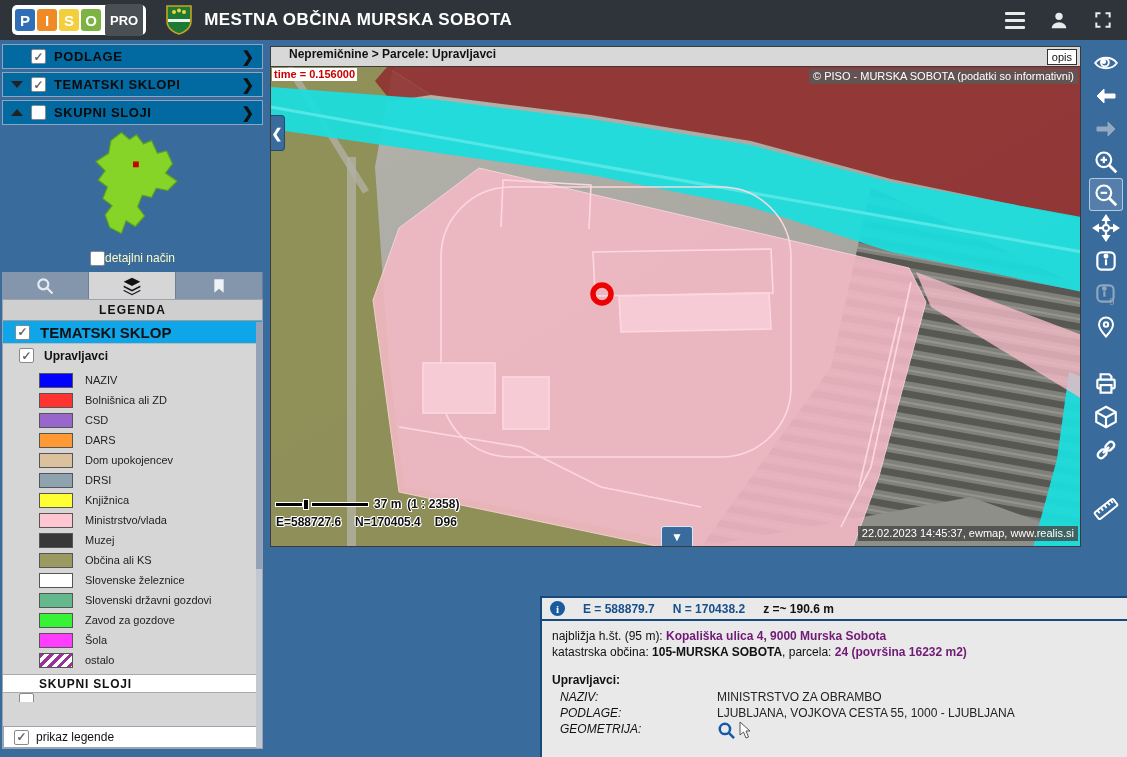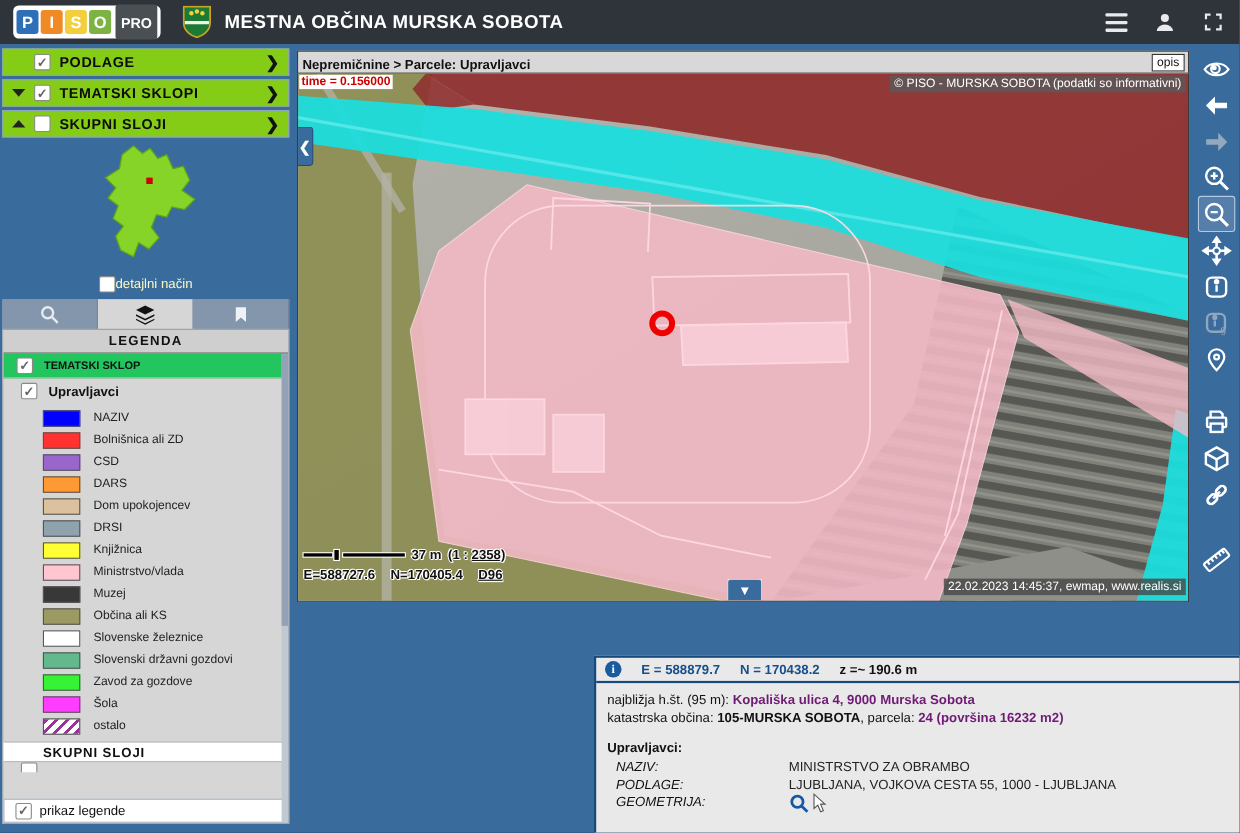--- a/index.html
+++ b/index.html
@@ -17,74 +17,74 @@
               display:flex;align-items:center;justify-content:center;padding:16px 5px;margin-left:2px}
   .shield{margin-left:8px}
   .app-title{color:#fff;font-size:17px;font-weight:bold;letter-spacing:.4px}
   .topbar-right{margin-left:auto;display:flex;align-items:center;gap:20px}
   .tb-icon{width:24px;height:24px;display:flex;align-items:center;justify-content:center;cursor:pointer}
   .burger{display:flex;flex-direction:column;gap:4px}
   .burger span{display:block;width:20px;height:3px;background:#e8eaec;border-radius:1px}
 
   
   .sidebar{position:absolute;left:2px;top:44px;width:261px;height:705px;display:flex;flex-direction:column}
-  .acc-bar{height:25px;background:#84cc16;border:1px solid #8FA5BD;margin-bottom:3px;display:flex;
+  .acc-bar{height:25px;background:#0369a1;border:1px solid #8FA5BD;margin-bottom:3px;display:flex;
            align-items:center;padding:0 8px;gap:8px;cursor:pointer}
   .acc-bar .tri{width:0;height:0;border-left:6px solid transparent;border-right:6px solid transparent}
   .tri-down{border-top:7px solid #222}
   .tri-up{border-bottom:7px solid #222}
   .tri-none{visibility:hidden}
   .acc-label{font-weight:bold;font-size:13px;letter-spacing:.6px;color:#0b0b0b}
   .acc-chev{margin-left:auto;font-weight:bold;font-size:15px;color:#111}
   .cbox{width:15px;height:15px;background:#fff;border:1px solid #8a8a8a;border-radius:2px;
         display:inline-flex;align-items:center;justify-content:center;font-size:12px;color:#666;flex:0 0 auto}
   .cbox.checked::after{content:"✓";font-weight:bold}
   .overview{height:118px;position:relative;display:flex;align-items:center;justify-content:center}
   .detail-row{height:24px;display:flex;align-items:center;justify-content:center;gap:0;color:#fef9c3;font-size:12px}
   .tabstrip{height:27px;display:flex;background:#7B8FA8;margin-top:2px}
   .tab{flex:1;display:flex;align-items:center;justify-content:center;cursor:pointer;background:#8496AC;border-right:1px solid #6d7f96}
   .tab.active{background:#D6D6D6}
   .legend-wrap{flex:1;background:#D6D6D6;border:1px solid #9aa5b1;display:flex;flex-direction:column;position:relative;overflow:hidden}
   .legend-title{height:21px;background:#CFCFCF;border-bottom:1px solid #9a9a9a;display:flex;align-items:center;
                 justify-content:center;font-size:12px;font-weight:bold;letter-spacing:1.2px}
-  .leg-row-white{height:23px;background:#22c55e;border-bottom:1px solid #bbb;display:flex;align-items:center;gap:10px;
-                 padding:0 0 0 12px;font-size:10px;font-weight:bold}
+  .leg-row-white{height:23px;background:#0ea5e9;border-bottom:1px solid #bbb;display:flex;align-items:center;gap:10px;
+                 padding:0 0 0 12px;font-size:15px;font-weight:bold}
   .leg-row-sub{height:23px;display:flex;align-items:center;gap:10px;padding:0 0 0 16px;font-size:12px;font-weight:bold}
   .legend-items{padding:3px 0 0 36px}
   .leg-item{height:20px;display:flex;align-items:center;gap:12px}
   .swatch{width:34px;height:15px;border:1px solid #555;flex:0 0 auto}
   .leg-item span.lbl{font-size:11px;color:#222}
   .section-bar{height:19px;background:#fff;border-top:1px solid #aaa;border-bottom:1px solid #aaa;
                display:flex;align-items:center;padding-left:36px;font-size:12px;font-weight:bold;letter-spacing:.8px;margin-top:4px}
   .partial-row{height:9px;overflow:hidden;padding-left:16px}
   .side-footer{height:22px;background:#fff;border:1px solid #9aa5b1;display:flex;align-items:center;gap:7px;
                padding-left:10px;font-size:12px;margin-top:auto}
   .sscroll{position:absolute;right:0;top:22px;bottom:0;width:6px;background:#c2c8d0}
   .sscroll .thumb{position:absolute;top:0;left:0;right:0;height:58%;background:#93a2b6}
 
   
   .mapcol{position:absolute;left:270px;top:46px;width:811px}
-  .crumbbar{height:21px;background:#D8D8D8;border:1px solid #3b3b3b;display:flex;align-items:flex-end;
-            padding:0 4px;position:relative}
+  .crumbbar{height:21px;background:#D8D8D8;border:1px solid #3b3b3b;display:flex;align-items:flex-start;
+            padding:0 18px;position:relative}
   .crumb{font-size:12px;font-weight:bold}
   .opis-btn{position:absolute;right:3px;top:2px;height:16px;background:#fff;border:1px solid #333;
             font-size:11px;padding:0 4px;line-height:14px;cursor:pointer}
   .mapcanvas{position:relative;width:811px;height:480px;border:1px solid #3b3b3b;border-top:none;overflow:hidden;background:#ADADA5}
   .map-label{position:absolute;font-size:11px;line-height:13px}
   .time-label{left:1px;top:1px;background:#fff;color:#cc0000;padding:0 2px;font-weight:bold}
   .map-copy{right:2px;top:2px;background:rgba(90,90,90,.8);color:#fff;padding:1px 4px}
   .map-stamp{right:2px;bottom:5px;background:rgba(70,70,70,.8);color:#fff;padding:1px 4px}
   .halo{text-shadow:-1px 0 #fff,1px 0 #fff,0 -1px #fff,0 1px #fff,1px 1px #fff,-1px -1px #fff}
   .scalebar{position:absolute;left:5px;top:430px;display:flex;align-items:center;gap:6px}
   .sb-graphic{position:relative;width:92px;height:9px}
   .sb-graphic .seg{position:absolute;top:3px;height:3px;background:#000;box-shadow:0 0 0 1px #fff}
   .sb-tick{position:absolute;left:28px;top:0;width:4px;height:9px;background:#000;box-shadow:0 0 0 1px #fff}
   .sb-text{font-size:12px;font-weight:bold}
   .coordline{position:absolute;left:5px;top:448px;font-size:12px;font-weight:bold;display:flex;gap:14px}
-  .u{text-decoration:underline}
+  .u{}
   .collapse-btn{position:absolute;left:390px;top:459px;width:32px;height:20px;background:#3A6B9D;
                 border:1px solid #dce6f0;border-bottom:none;color:#fff;display:flex;align-items:center;
                 justify-content:center;font-size:12px;font-weight:bold;cursor:pointer;border-radius:3px 3px 0 0}
   .side-handle{position:absolute;left:-1px;top:48px;width:15px;height:36px;background:#3A6B9D;border:1px solid #24496e;
                border-left:none;border-radius:0 4px 4px 0;color:#fff;display:flex;align-items:center;
                justify-content:center;font-weight:bold;font-size:13px;cursor:pointer}
 
   
   .infopanel{position:absolute;left:270px;top:550px;width:811px;height:204px;background:#E9E9E9;
              border:2px solid #17497d;font-size:12px}

